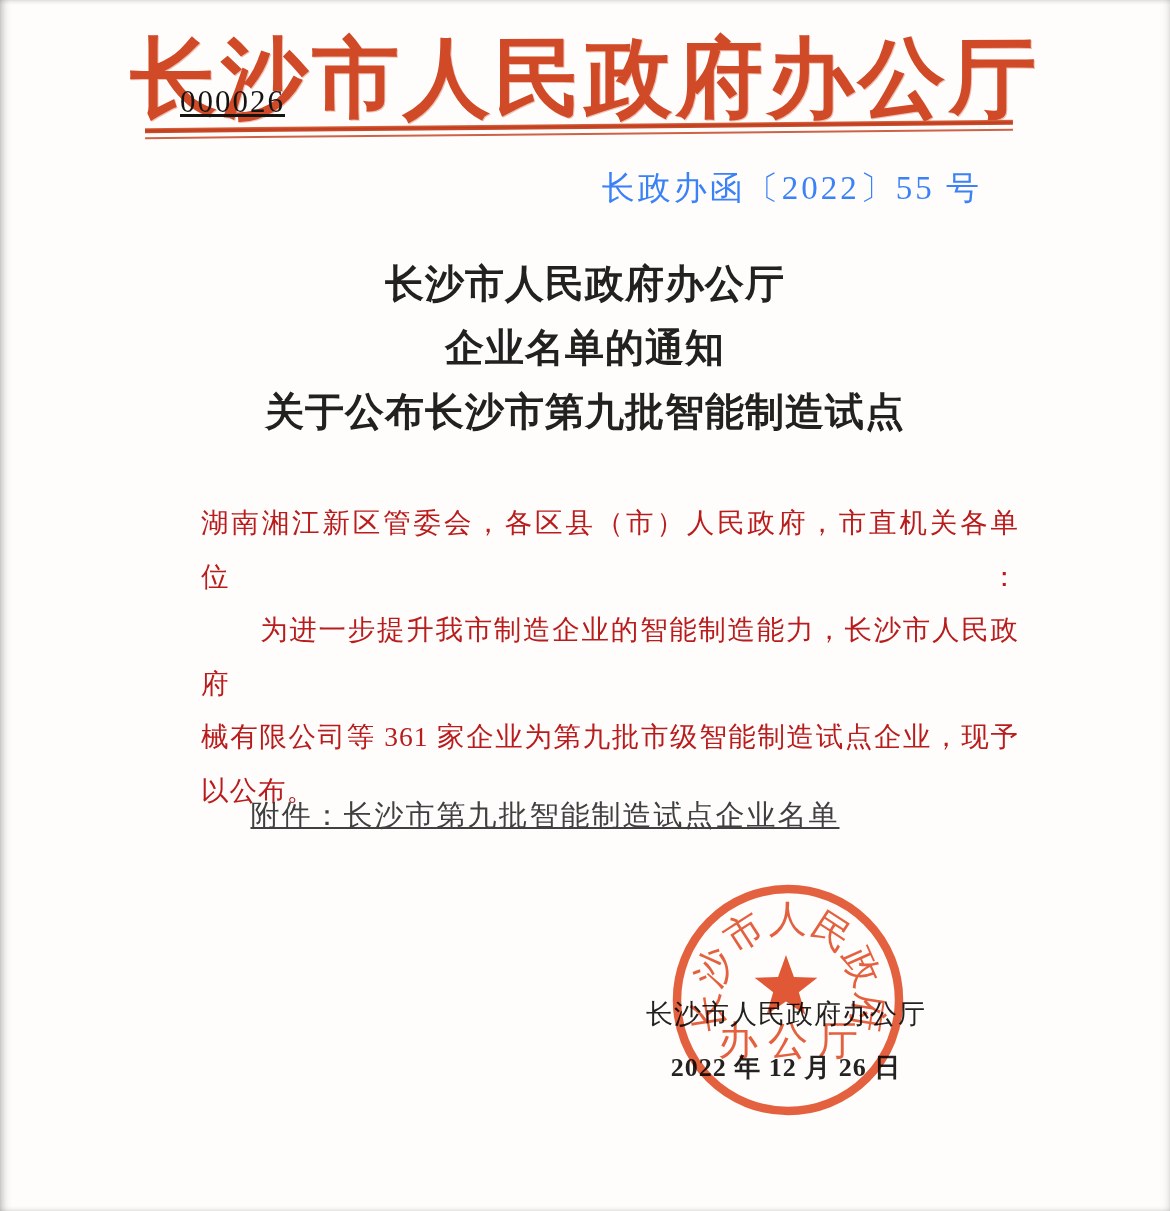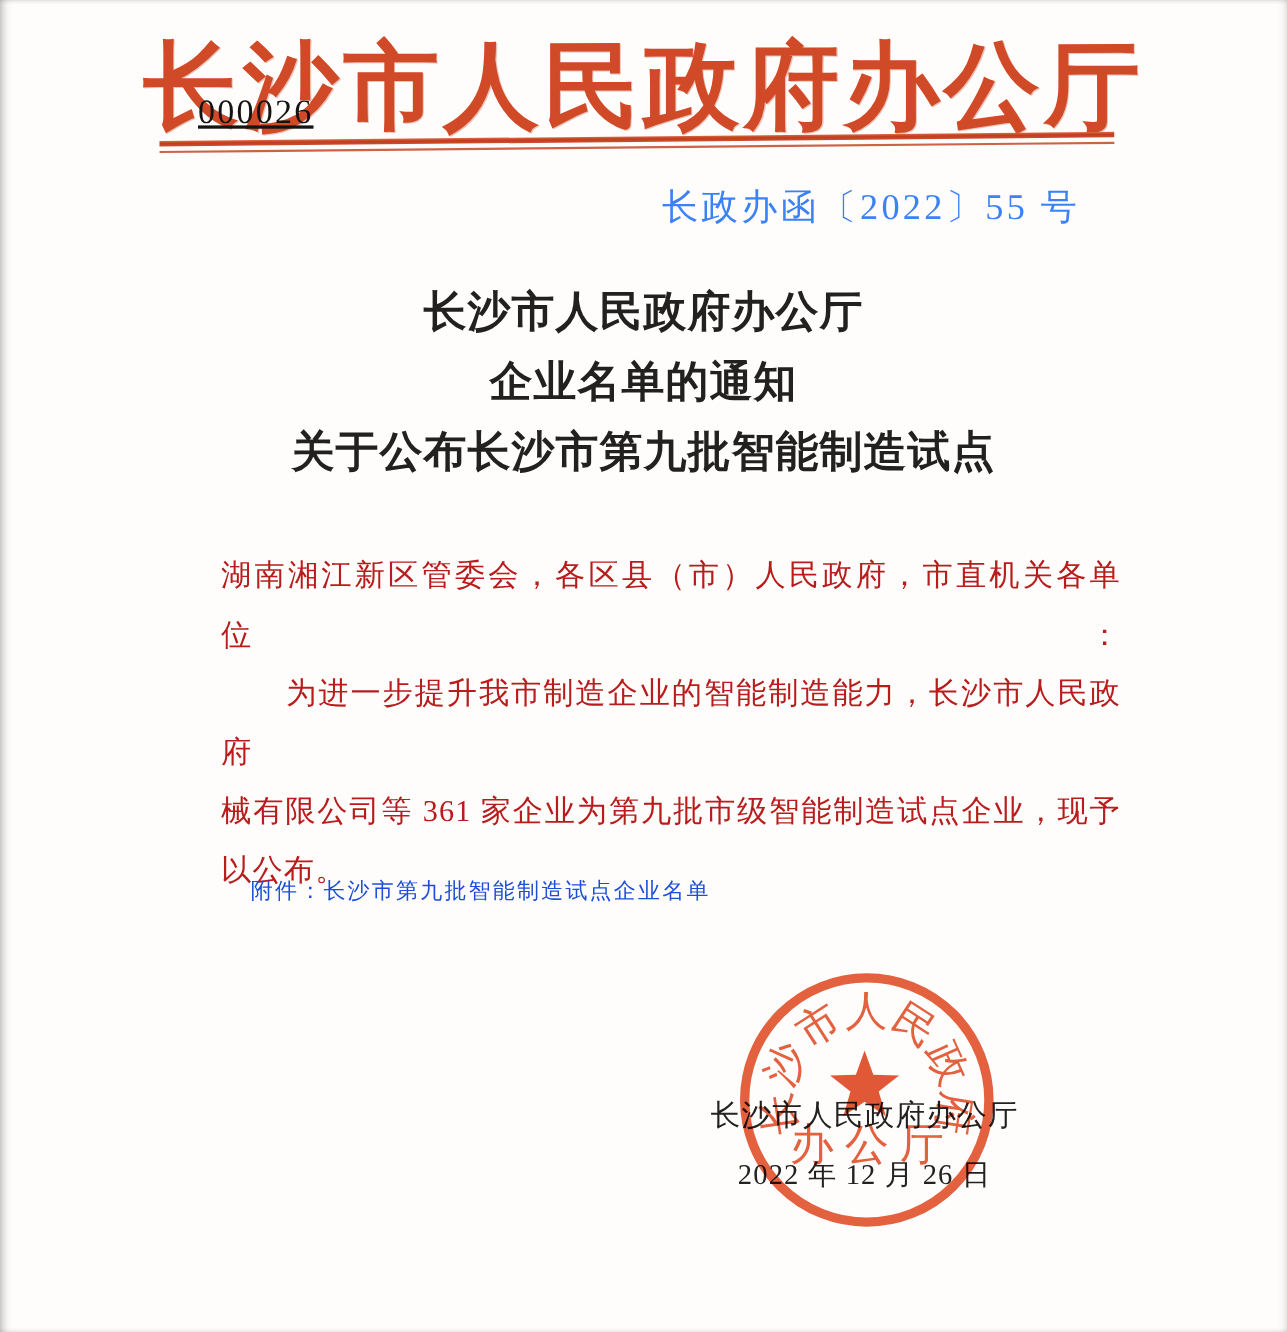--- a/index.html
+++ b/index.html
@@ -53,30 +53,30 @@
   .body-block{
     position:absolute;left:178px;top:496px;width:818px;
     font-size:27.5px;line-height:53.5px;
     letter-spacing:1px;color:#b91c1c;margin-left:23px;
   }
   .jline{text-align:justify;text-align-last:justify;}
   .lline{text-align:center;text-align-last:left;}
   .indent{text-indent:2.15em;}
   .attachment{
     position:absolute;left:178px;top:796px;
-    font-size:20px;letter-spacing:2px;color:#1d4ed8;
-    text-indent:2.5em;white-space:nowrap;
+    font-size:29px;letter-spacing:2px;color:#404040;
+    text-indent:2.5em;white-space:nowrap;text-decoration:underline;
   }
   
   .sig-block{
     position:absolute;left:638px;top:996px;width:296px;
     text-align:center;color:#242220;z-index:2;
   }
   .sig-org{font-size:27px;letter-spacing:1px;white-space:nowrap;}
-  .sig-date{font-size:26px;letter-spacing:1px;margin-top:18px;white-space:nowrap;}
+  .sig-date{font-size:26px;letter-spacing:1px;margin-top:18px;white-space:nowrap;font-weight:bold;}
   .seal{
     position:absolute;left:666px;top:878px;width:244px;height:244px;
     z-index:4;
     mix-blend-mode:multiply;
     opacity:.9;
   }
   .seal svg{display:block;}
 </style>
 </head>
 <body>

